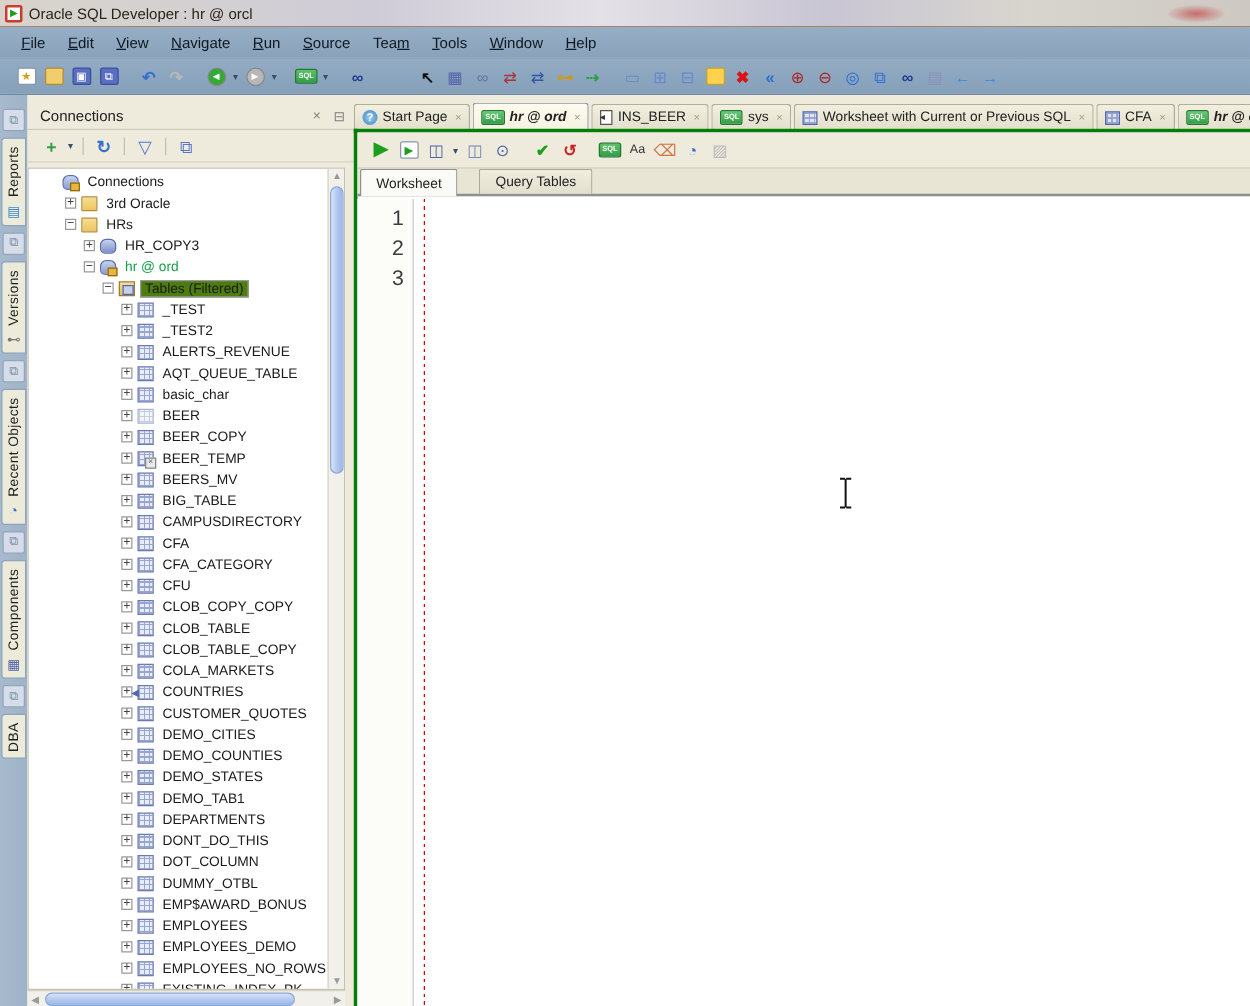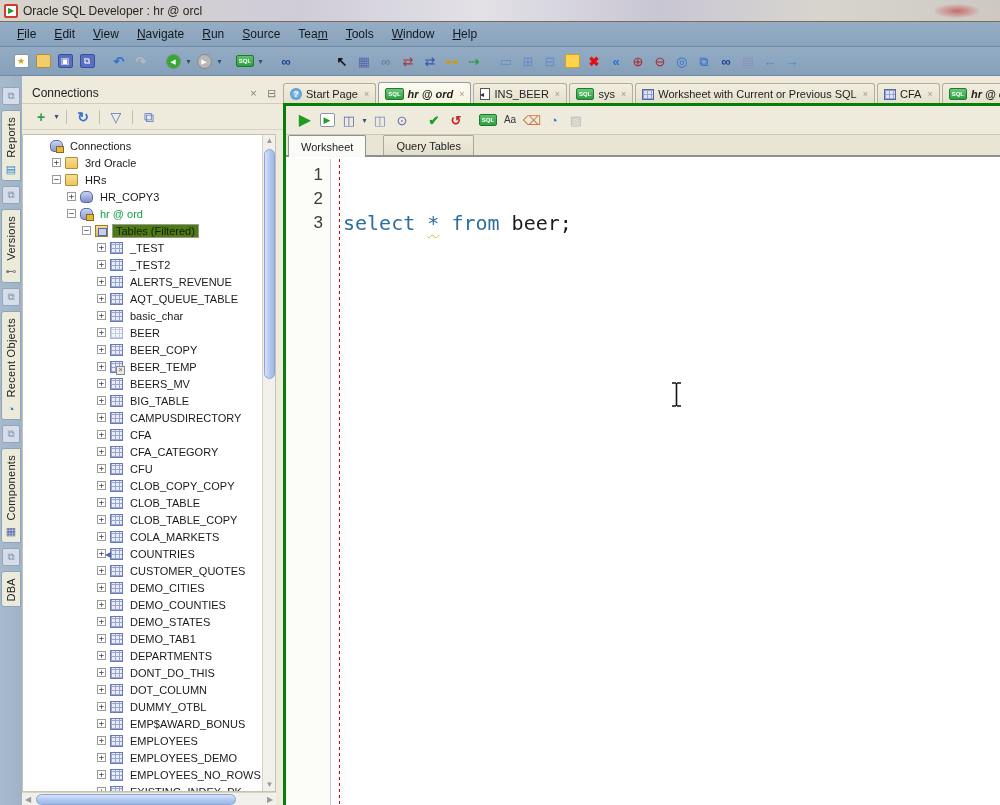--- a/index.html
+++ b/index.html
@@ -629,21 +629,20 @@
     <div id="editor">
       <div id="gutter">
           <span class="lnum">1</span>
           <span class="lnum">2</span>
           <span class="lnum">3</span>
         </div>
       <div id="margin-line"></div>
       <div id="code-area">
           <div class="cline"></div>
           <div class="cline"></div>
-          <div class="cline"><span class="tok-keyword">select</span><span class="tok-plain"> </span><span class="tok-keyword squiggle">*</span><span class="tok-plain"> </span><span class="tok-keyword">from</span><span class="tok-plain"> </span><span class="tok-plain">beer;</span></div>
         </div>
     </div>
   </div>
 
   <svg id="text-cursor" viewBox="0 0 13 27">
     <path d="M2 2 h4 M7 2 h4 M6.5 2 v23 M2 25 h4 M7 25 h4" stroke="#111" stroke-width="1.6" fill="none"></path>
   </svg>
 
 </div>
 

